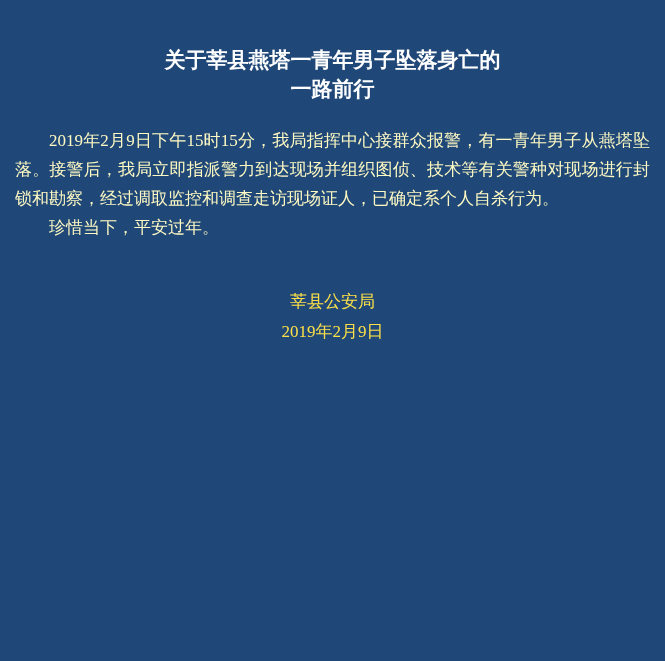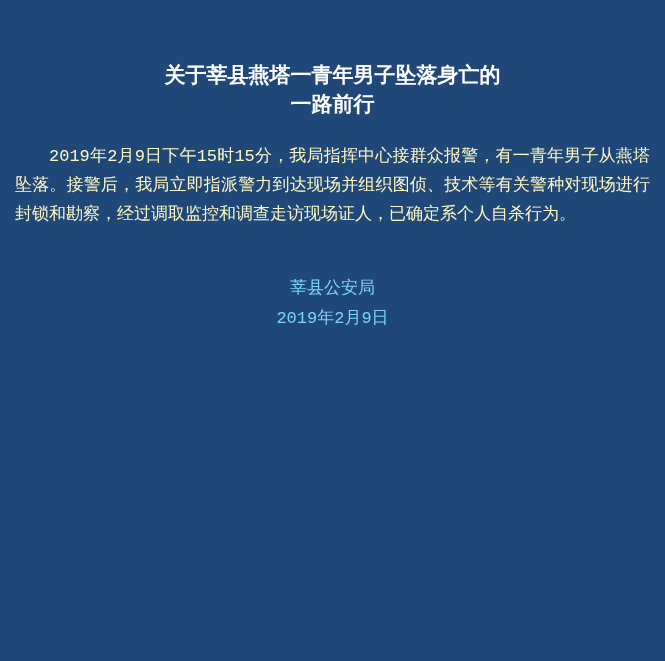--- a/index.html
+++ b/index.html
@@ -7,22 +7,22 @@
     margin: 0;
     padding: 0;
     background: #1f4878;
   }
   .page {
     position: relative;
     width: 665px;
     height: 661px;
     overflow: hidden;
     background: #1f4878;
-    font-family: Liberation Mono, monospace;
-    padding-top: 62px;
+    font-family: Liberation Serif, serif;
+    padding-top: 46px;
   }
   .title {
     margin: 0;
     text-align: center;
     color: #ffffff;
     font-size: 21px;
     font-weight: bold;
     line-height: 29px;
   }
   .title-line { display: block; }
@@ -52,20 +52,21 @@
 
 <div class="page" style="background: rgb(31, 72, 120);">
 
   <h1 class="title" style="color: rgb(255, 255, 255);">
     <span class="title-line">关于莘县燕塔一青年男子坠落身亡的</span>
     <span class="title-line">一路前行</span>
   </h1>
 
   <div class="body-text" style="color: #fef9c3;">
     <p>2019年2月9日下午15时15分，我局指挥中心接群众报警，有一青年男子从燕塔坠落。接警后，我局立即指派警力到达现场并组织图侦、技术等有关警种对现场进行封锁和勘察，经过调取监控和调查走访现场证人，已确定系个人自杀行为。</p>
+    <p>珍惜当下，平安过年。</p>
   </div>
 
-  <div class="footer" style="color: #7dd3fc; text-align: center;">
+  <div class="footer" style="color: #fde047; text-align: center;">
     <div class="signature">莘县公安局</div>
     <div class="date">2019年2月9日</div>
   </div>
 
 </div>
 
 </body></html>

